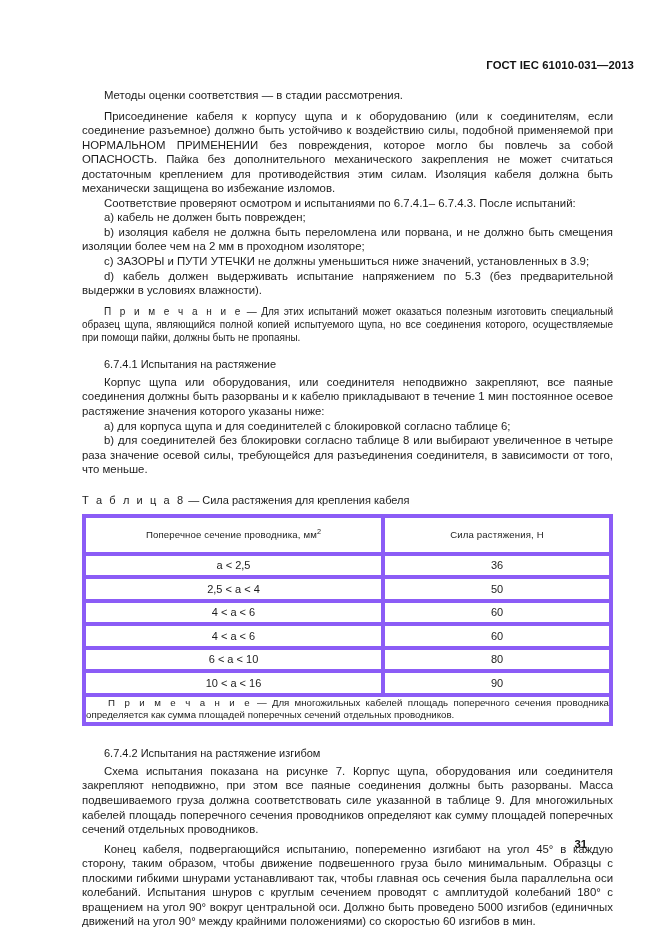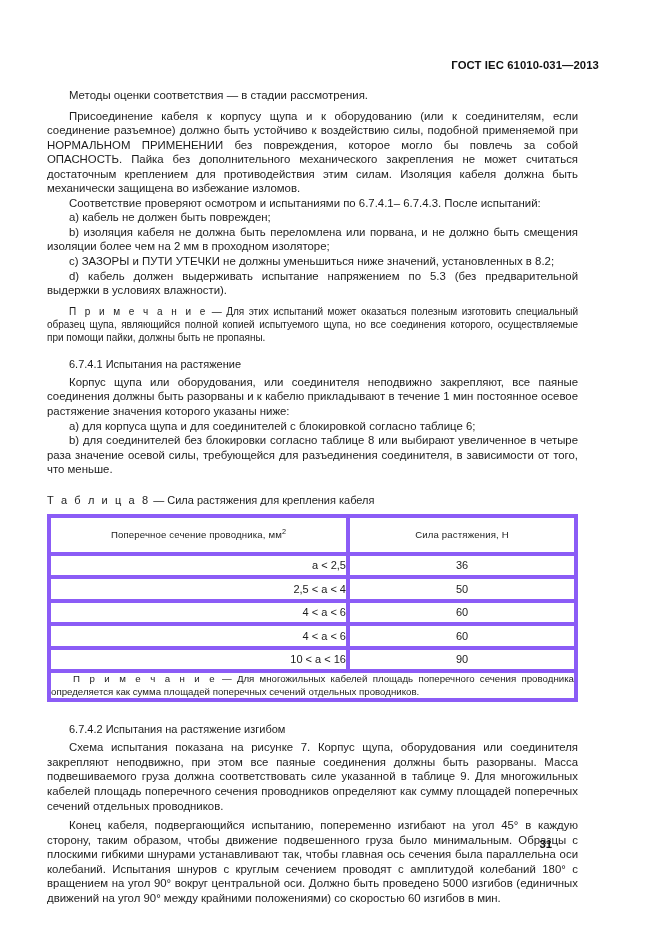--- a/index.html
+++ b/index.html
@@ -11,20 +11,21 @@
     font-family: "Liberation Sans", sans-serif;
     color: #1a1a1a;
   }
   .page {
     position: relative;
     width: 599px;
     height: 935px;
     background: #ffffff;
     box-sizing: border-box;
     overflow: hidden;
+    margin-left: 35px;
   }
   .content {
     position: absolute;
     left: 47px;
     top: 0;
     width: 531px;
   }
 
   
   .doc-header {
@@ -99,21 +100,21 @@
     text-align: center;
     vertical-align: middle;
     font-size: 9.6px;
     letter-spacing: 0.15px;
     border-bottom-width: 1px;
   }
   .hdr-row th { border-bottom: 3px double #1a1a1a; }
   td.c1 {
     height: 19.5px;
     padding-left: 6px;
-    text-align: right;
+    text-align: center;
     vertical-align: middle;
     font-size: 11px;
   }
   td.c2 {
     height: 19.5px;
     text-align: center;
     vertical-align: middle;
     font-size: 11px;
   }
   td.note {
@@ -149,21 +150,21 @@
     <p class="p ital indent">Методы оценки соответствия — в стадии рассмотрения.</p>
 
     <div class="sp-3"></div>
 
     <div class="sp-3"></div>
     <p class="p indent">Присоединение кабеля к корпусу щупа и к оборудованию (или к соединителям, если соединение разъемное) должно быть устойчиво к воздействию силы, подобной применяемой при НОРМАЛЬНОМ ПРИМЕНЕНИИ без повреждения, которое могло бы повлечь за собой ОПАСНОСТЬ. Пайка без дополнительного механического закрепления не может считаться достаточным креплением для противодействия этим силам. Изоляция кабеля должна быть механически защищена во избежание изломов.</p>
 
     <p class="p ital indent">Соответствие проверяют осмотром и испытаниями по 6.7.4.1– 6.7.4.3. После испытаний:</p>
     <p class="p ital indent">a) кабель не должен быть поврежден;</p>
     <p class="p ital indent">b) изоляция кабеля не должна быть переломлена или порвана, и не должно быть смещения изоляции более чем на 2 мм в проходном изоляторе;</p>
-    <p class="p ital indent">c) ЗАЗОРЫ и ПУТИ УТЕЧКИ не должны уменьшиться ниже значений, установленных в 8.2;</p>
+    <p class="p ital indent">c) ЗАЗОРЫ и ПУТИ УТЕЧКИ не должны уменьшиться ниже значений, установленных в 3.9;</p>
     <p class="p ital indent">d) кабель должен выдерживать испытание напряжением по 5.3 (без предварительной выдержки в условиях влажности).</p>
 
     <div class="sp-7"></div>
     <p class="p indent" style="font-size:10px;line-height:13.4px;"><span class="spaced">П р и м е ч а н и е</span><span> — Для этих испытаний может оказаться полезным изготовить специальный образец щупа, являющийся полной копией испытуемого щупа, но все соединения которого, осуществляемые при помощи пайки, должны быть не пропаяны.</span></p>
 
     <div class="sp-12"></div>
     <p class="h-plain">6.7.4.1 Испытания на растяжение</p>
 
     <div class="sp-3"></div>
     <p class="p ital indent">Корпус щупа или оборудования, или соединителя неподвижно закрепляют, все паяные соединения должны быть разорваны и к кабелю прикладывают в течение 1 мин постоянное осевое растяжение значения которого указаны ниже:</p>
@@ -194,20 +195,24 @@
         </tr>
         <tr>
           <td class="c1">4 &lt; a &lt; 6</td>
           <td class="c2">60</td>
         </tr>
         <tr>
           <td class="c1">4 &lt; a &lt; 6</td>
           <td class="c2">60</td>
         </tr>
         <tr>
+          <td class="c1">6 &lt; a &lt; 10</td>
+          <td class="c2">80</td>
+        </tr>
+        <tr>
           <td class="c1">10 &lt; a &lt; 16</td>
           <td class="c2">90</td>
         </tr>
         <tr>
           <td class="note" colspan="2"><span class="spaced lead">П р и м е ч а н и е</span><span> — Для многожильных кабелей площадь поперечного сечения проводника определяется как сумма площадей поперечных сечений отдельных проводников.</span></td>
         </tr>
       </tbody>
     </table>
 
     <div class="sp-20"></div>

